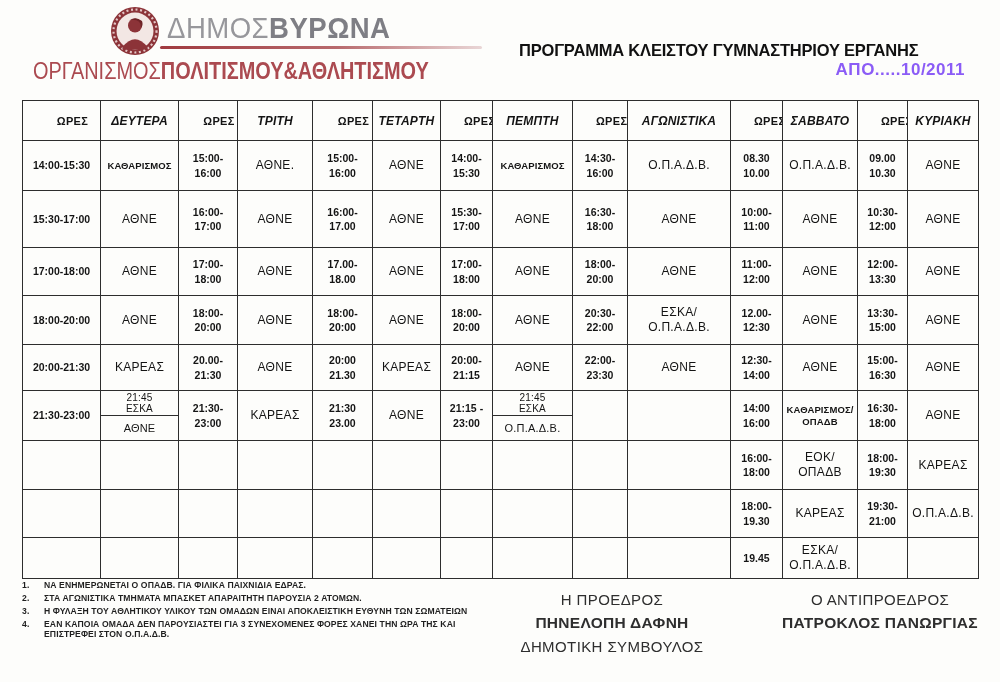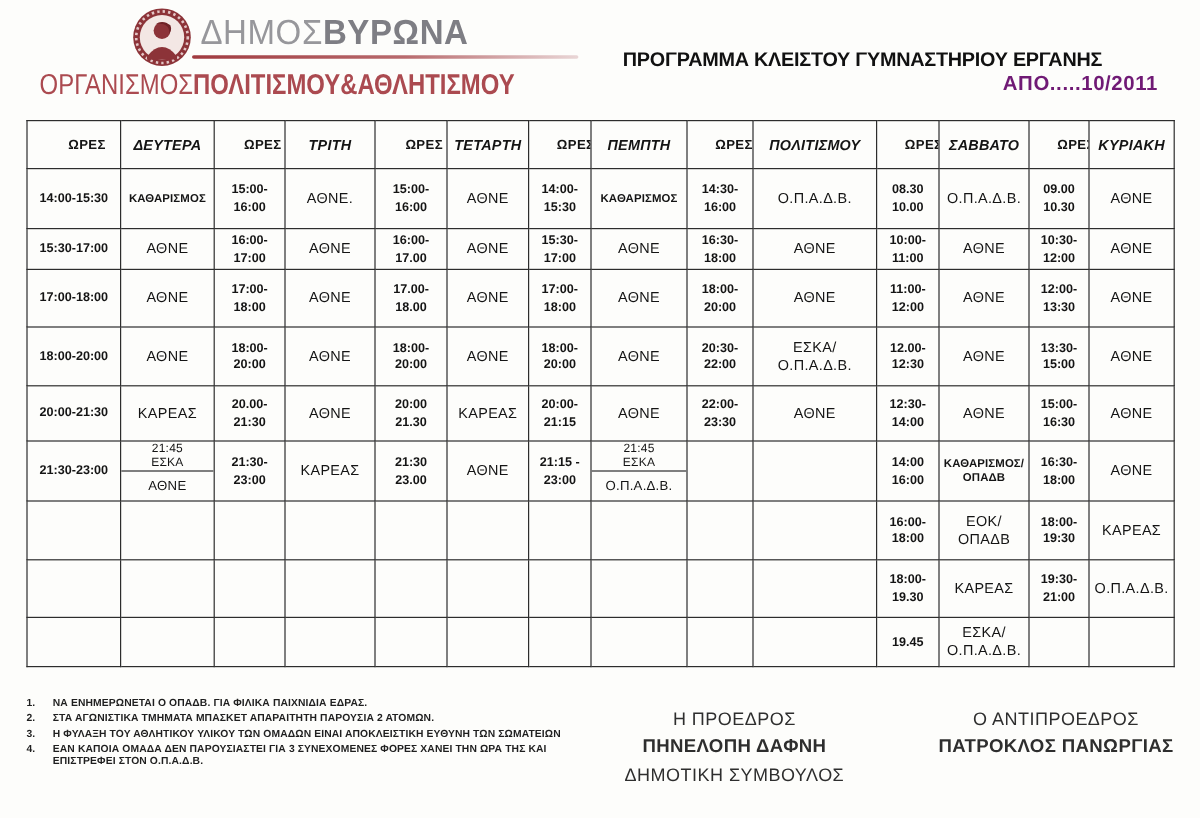--- a/index.html
+++ b/index.html
@@ -29,21 +29,21 @@
     transform: scaleX(.83); transform-origin: left; letter-spacing: 0;
   }
   .org-bold { font-weight: bold; }
   .doc-title {
     position: absolute; left: 519px; top: 41px; width: 468px;
     font-size: 16.5px; font-weight: bold; color: #111;
     letter-spacing: -0.2px; white-space: nowrap;
   }
   .doc-date {
     position: absolute; left: 497px; top: 60px; width: 468px;
-    font-size: 17px; font-weight: bold; color: #701a75; text-align: right;
+    font-size: 17px; font-weight: bold; color: #8b5cf6; text-align: right;
     letter-spacing: .5px;
   }
   
   table.schedule {
     position: absolute; left: 22px; top: 100px; width: 956px;
     border-collapse: collapse; table-layout: fixed;
   }
   .schedule th, .schedule td {
     border: 1px solid #2d2d2d; text-align: center; vertical-align: middle;
     overflow: hidden; padding: 0 1px; color: #141414;
@@ -122,21 +122,21 @@
         <tr style="height: 40px;">
           <th class="hours">ΩΡΕΣ</th>
           <th class="day">ΔΕΥΤΕΡΑ</th>
           <th class="hours">ΩΡΕΣ</th>
           <th class="day">ΤΡΙΤΗ</th>
           <th class="hours">ΩΡΕΣ</th>
           <th class="day">ΤΕΤΑΡΤΗ</th>
           <th class="hours">ΩΡΕΣ</th>
           <th class="day">ΠΕΜΠΤΗ</th>
           <th class="hours">ΩΡΕΣ</th>
-          <th class="day">ΠΟΛΙΤΙΣΜΟΥ</th>
+          <th class="day">ΑΓΩΝΙΣΤΙΚΑ</th>
           <th class="hours">ΩΡΕΣ</th>
           <th class="day">ΣΑΒΒΑΤΟ</th>
           <th class="hours">ΩΡΕΣ</th>
           <th class="day">ΚΥΡΙΑΚΗ</th>
         </tr>
       </thead>
       <tbody>
         <tr style="height: 50px;">
           <td class="t">14:00-15:30</td>
           <td class="a sm">ΚΑΘΑΡΙΣΜΟΣ</td>
@@ -152,21 +152,21 @@
           <td class="t">14:30-
 16:00</td>
           <td class="a">Ο.Π.Α.Δ.Β.</td>
           <td class="t">08.30
 10.00</td>
           <td class="a">Ο.Π.Α.Δ.Β.</td>
           <td class="t">09.00
 10.30</td>
           <td class="a">ΑΘΝΕ</td>
         </tr>
-        <tr style="height: 34px;">
+        <tr style="height: 57px;">
           <td class="t">15:30-17:00</td>
           <td class="a">ΑΘΝΕ</td>
           <td class="t">16:00-
 17:00</td>
           <td class="a">ΑΘΝΕ</td>
           <td class="t">16:00-
 17.00</td>
           <td class="a">ΑΘΝΕ</td>
           <td class="t">15:30-
 17:00</td>

